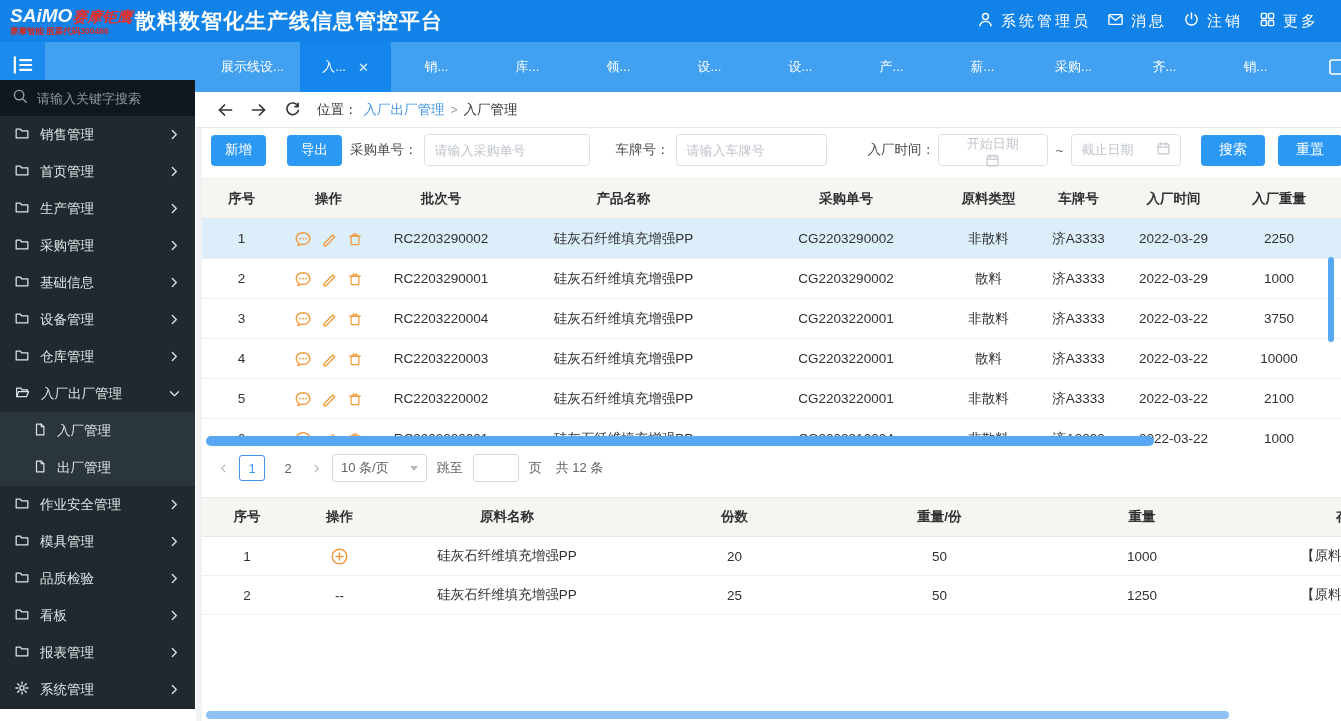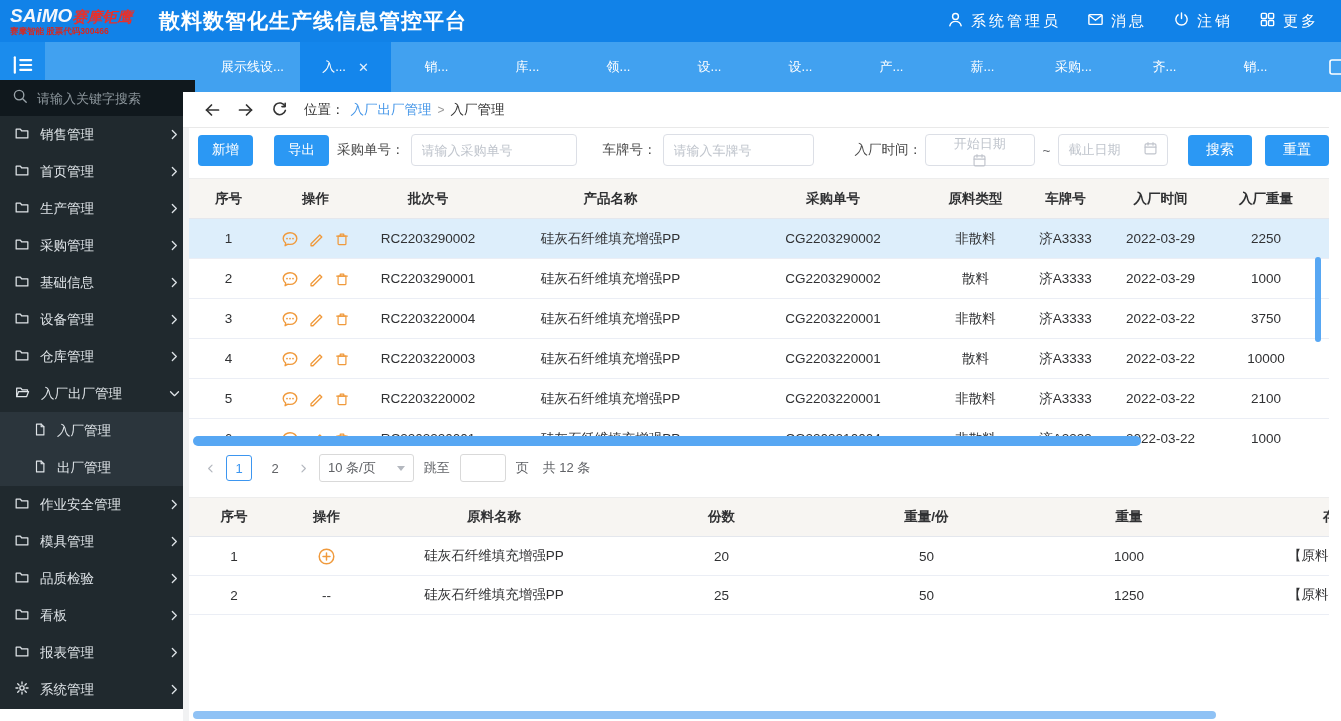--- a/index.html
+++ b/index.html
@@ -6,22 +6,22 @@
   html,body { width:1341px; height:721px; overflow:hidden; font-family:"Liberation Sans", sans-serif; }
   .app { position:relative; width:1341px; height:721px; background:#fff; overflow:hidden; }
 
   
   .top-header { position:absolute; left:0; top:0; width:1341px; height:42px; background:#1182e8; display:flex; align-items:center; color:#fff; }
   .logo { margin-left:10px; width:125px; line-height:1; }
   .logo-l1 { font-size:19px; font-weight:bold; font-style:italic; letter-spacing:0; white-space:nowrap; }
   .logo-l1 .en { color:#f4f7fb; }
   .logo-l1 .cn { color:#e8302a; font-size:15px; }
   .logo-l2 { font-size:8.5px; font-weight:bold; color:#d8281f; margin-top:2px; white-space:nowrap; }
-  .app-title { font-size:21px; font-weight:bold; margin-left:24px; letter-spacing:1px; }
-  .header-right { margin-left:auto; display:flex; align-items:center; gap:26px; margin-right:22px; font-size:15px; letter-spacing:3px; }
+  .app-title { font-size:21px; font-weight:bold; margin-left:0; letter-spacing:1px; }
+  .header-right { margin-left:auto; display:flex; align-items:center; gap:16px; margin-right:22px; font-size:15px; letter-spacing:3px; }
   .hr-item { display:flex; align-items:center; gap:7px; cursor:pointer; }
   .hr-item svg { flex:none; }
 
   
   .tabbar { position:absolute; left:0; top:42px; width:1341px; height:50px; background:#41a1f0; display:flex; align-items:stretch; color:#fff; }
   .burger-box { width:45px; height:50px; background:#1b8ced; display:flex; align-items:center; justify-content:center; flex:none; cursor:pointer; }
   .tabs { display:flex; margin-left:160px; }
   .tab { width:91px; display:flex; align-items:center; justify-content:center; font-size:13px; cursor:pointer; white-space:nowrap; }
   .tab.first { width:95px; }
   .tab.active { background:#1486ec; gap:12px; }
@@ -35,21 +35,21 @@
   .side-search input { flex:1; background:transparent; border:none; outline:none; color:#b9c2c7; font-size:13px; font-family:"Liberation Sans",sans-serif; width:120px; }
   .side-search input::placeholder { color:#8d979d; }
   .menu-item { height:37px; display:flex; align-items:center; padding:0 14px; gap:10px; font-size:13.5px; cursor:pointer; }
   .menu-item svg { color:#dfe4e8; flex:none; }
   .menu-item .lbl { flex:1; white-space:nowrap; }
   .menu-item .chev { color:#b7bfc4; flex:none; display:flex; }
   .submenu { background:#2b353c; }
   .submenu .menu-item { padding-left:33px; }
 
   
-  .content { position:absolute; left:183px; top:92px; width:1146px; height:629px; background:#fff; }
+  .content { position:absolute; left:196px; top:92px; width:1146px; height:629px; background:#fff; }
   .left-track { position:absolute; left:0; top:35px; width:6px; height:594px; background:#f1f2f3; }
 
   
   .crumb-bar { position:absolute; left:0; top:0; width:1146px; height:36px; border-bottom:1px solid #e9e9e9; display:flex; align-items:center; padding-left:20px; gap:16px; font-size:13.5px; color:#333; }
   .crumb-bar .nav-ic { display:flex; cursor:pointer; }
   .crumb-link { color:#4596e8; cursor:pointer; }
   .crumb-sep { color:#999; font-size:12px; }
 
   
   .toolbar { position:absolute; left:0; top:36px; width:1146px; height:44px; display:flex; align-items:center; padding-left:15px; font-size:13.5px; color:#4a4a4a; }

